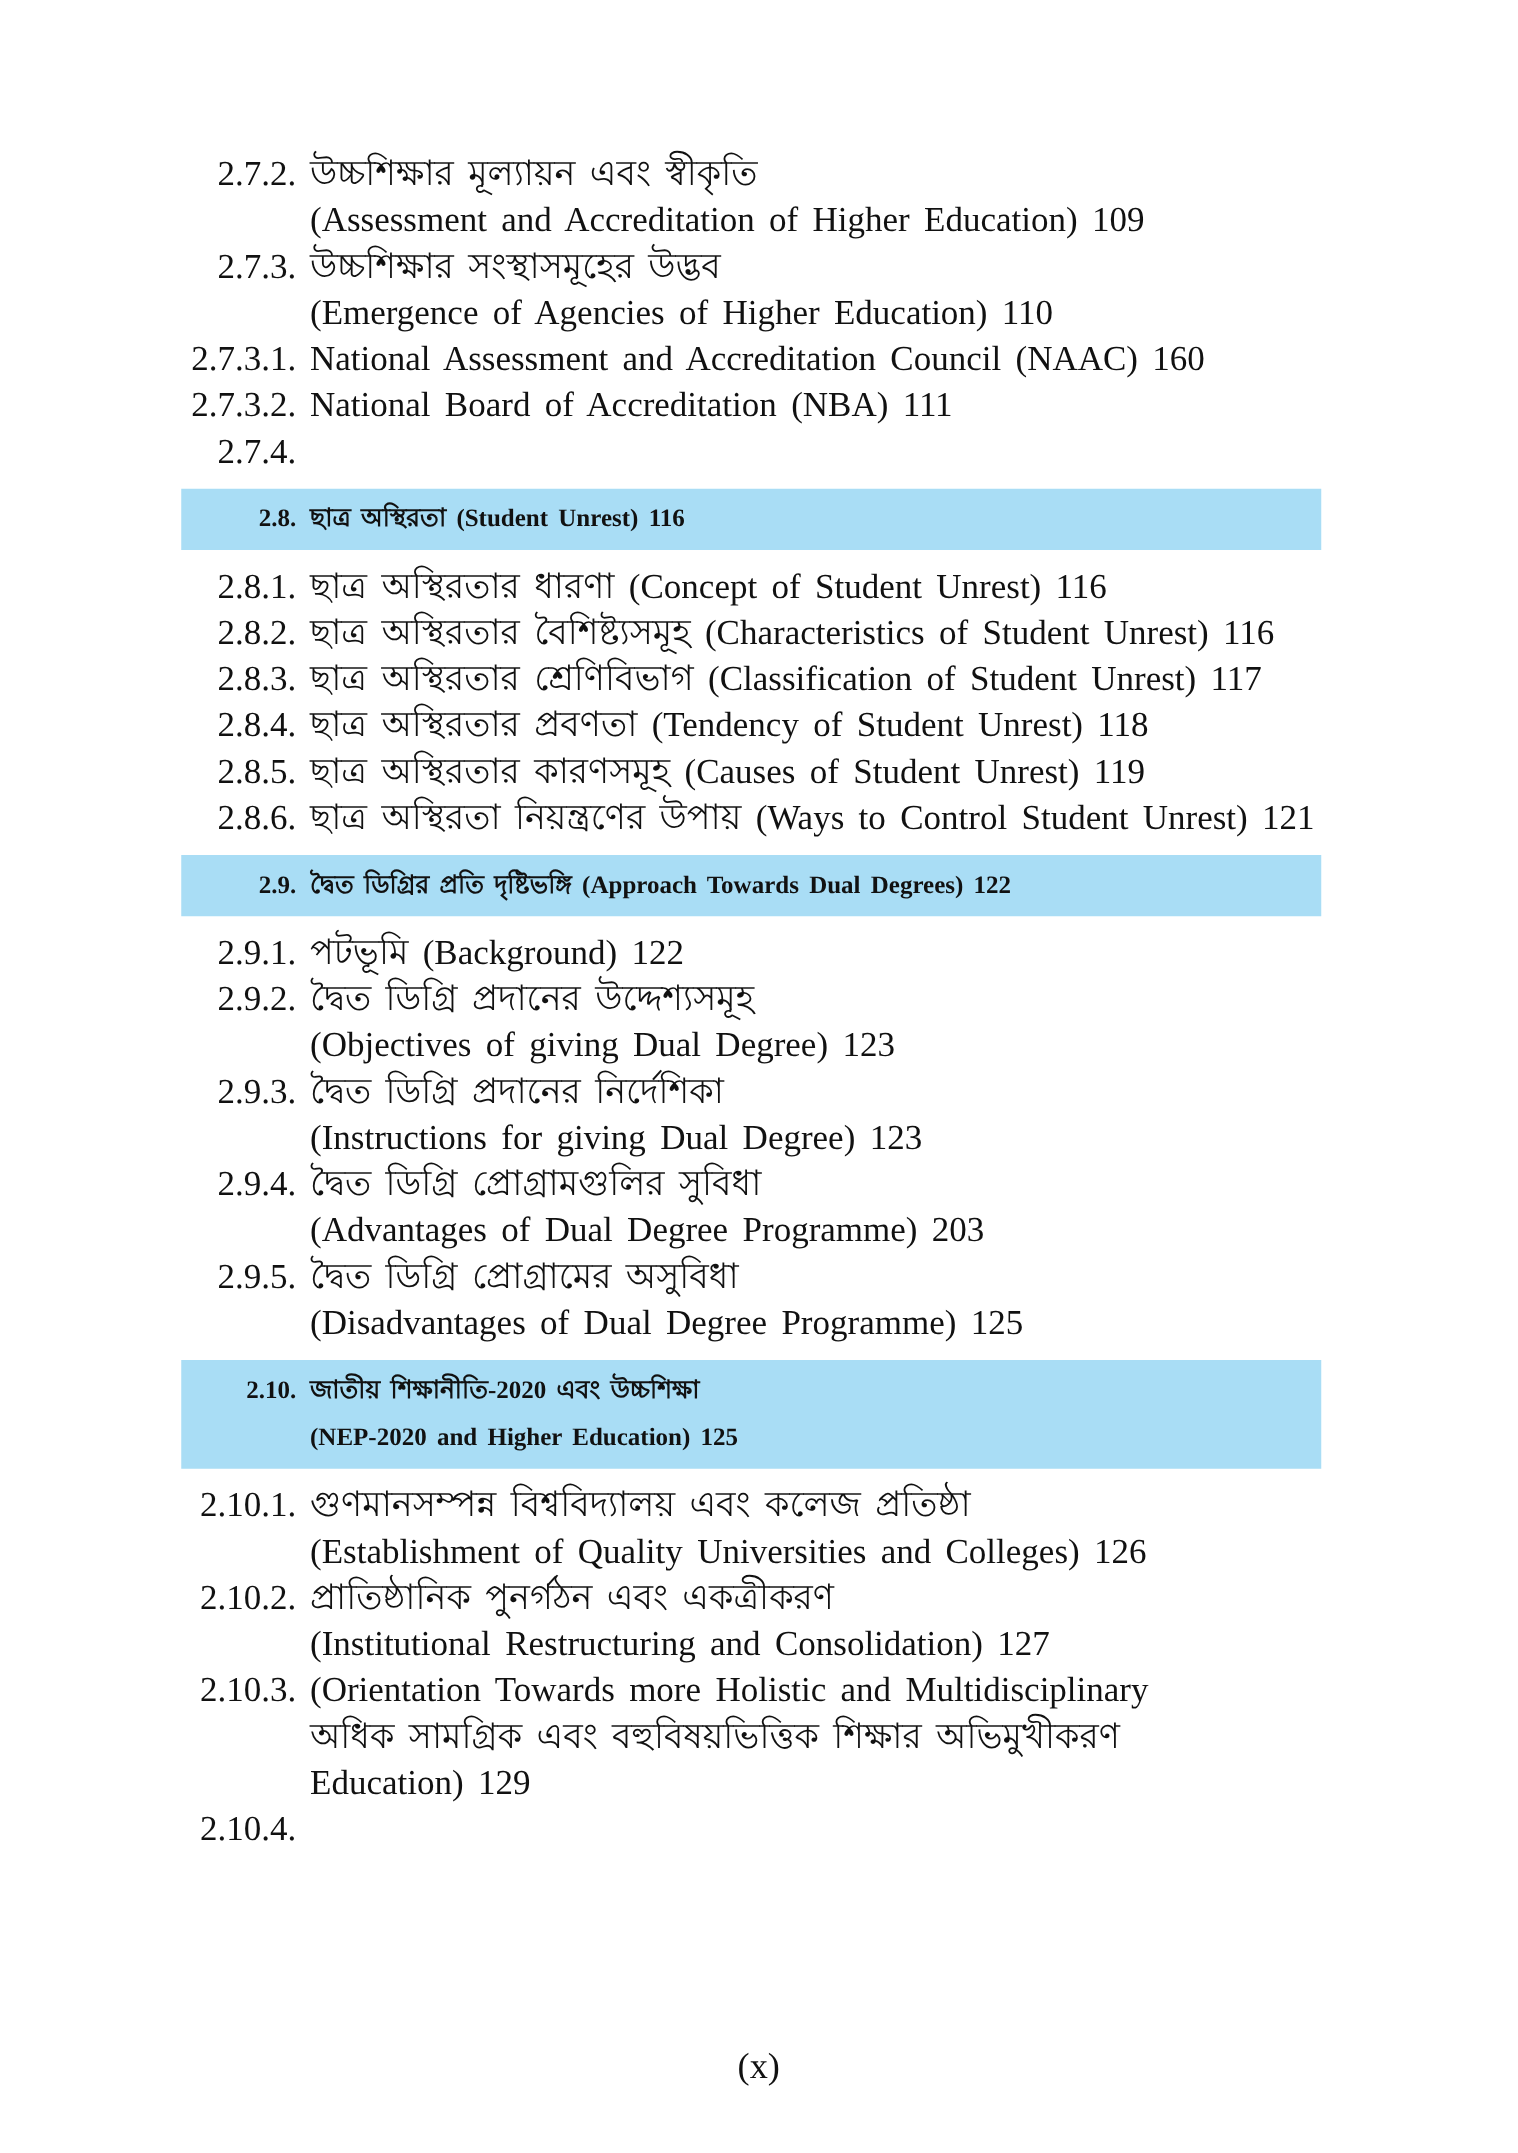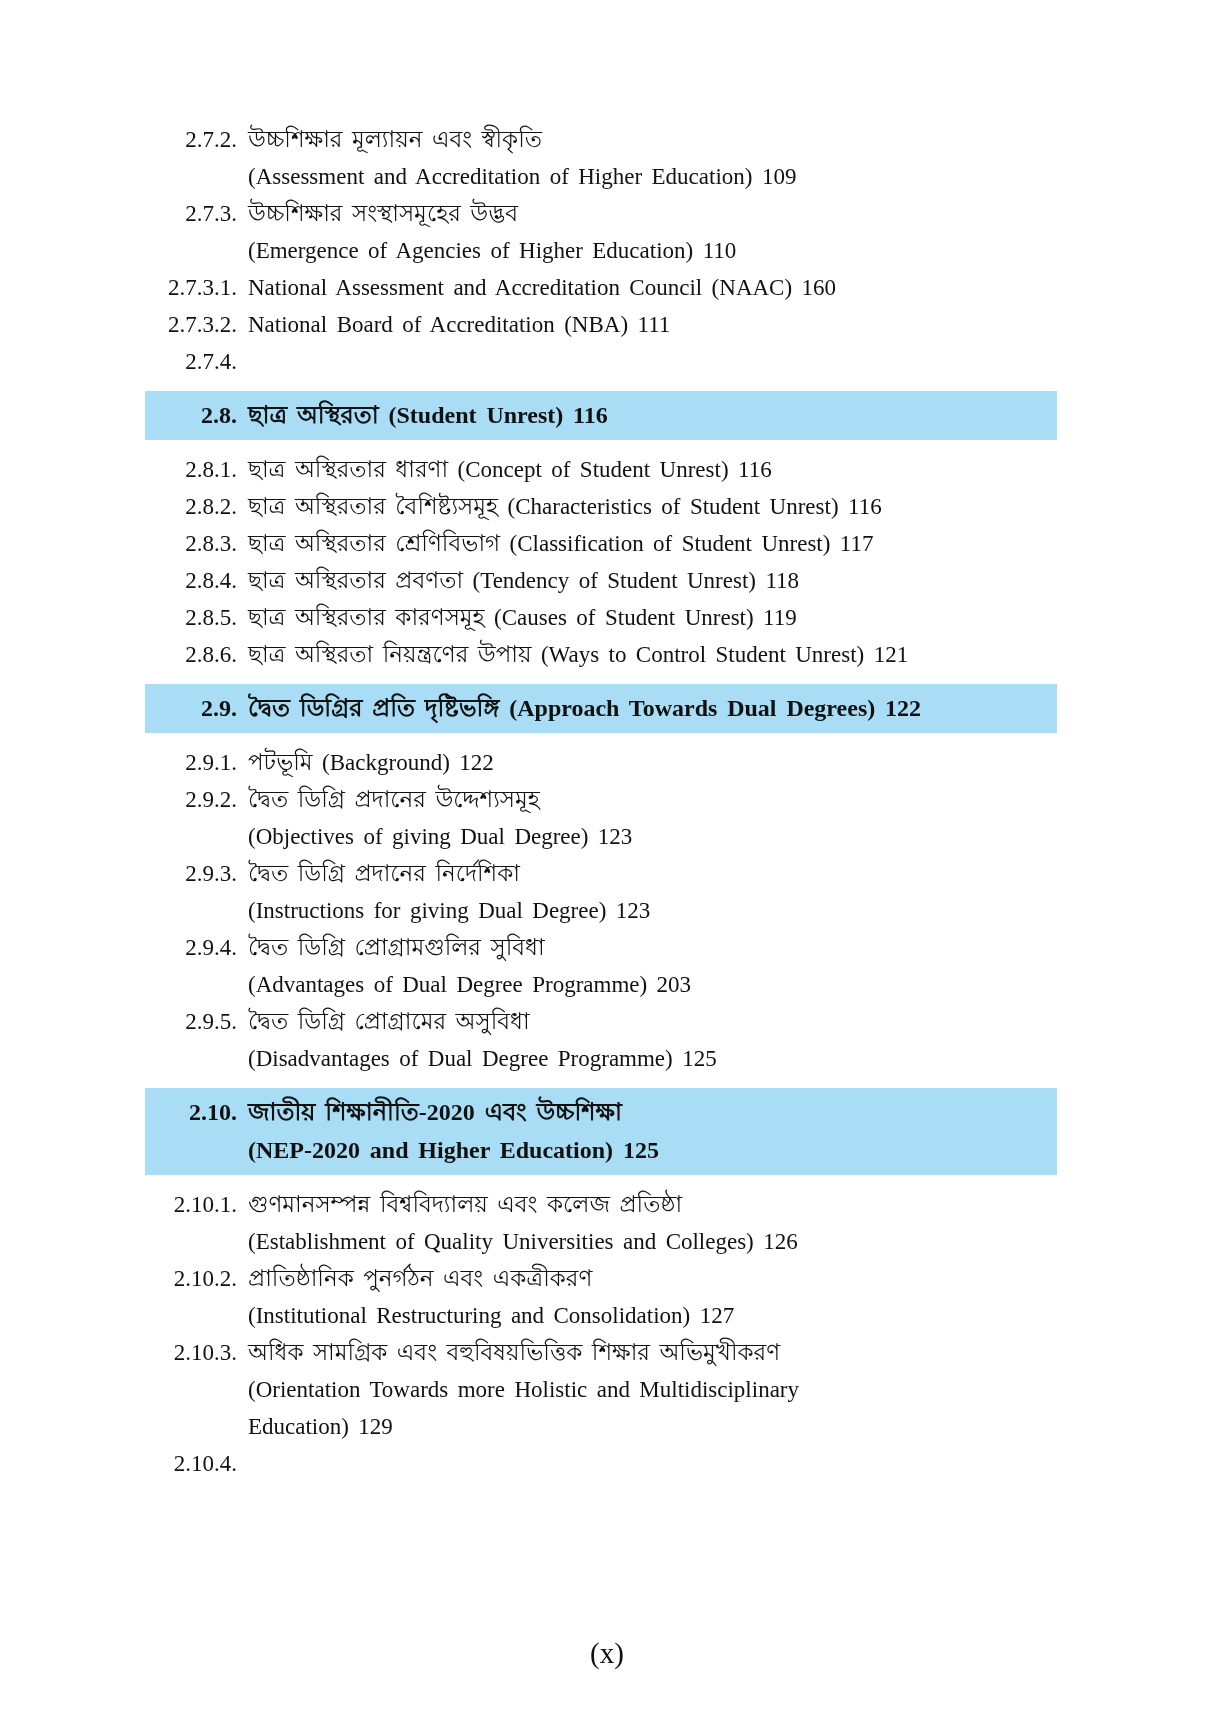--- a/index.html
+++ b/index.html
@@ -16,21 +16,21 @@
     font-family: "Liberation Serif", "DejaVu Serif", serif;
     overflow: hidden;
     box-sizing: border-box;
   }
   .toc {
     padding: 121px 120px 0 145px;
   }
   .entry {
     display: flex;
     align-items: flex-start;
-    font-size: 23px;
+    font-size: 28px;
     line-height: 37px;
     word-spacing: 0.16em;
   }
   .entry .num {
     flex: 0 0 92px;
     width: 92px;
     text-align: right;
     padding-right: 11px;
     white-space: nowrap;
   }
@@ -40,21 +40,21 @@
   .entry .line {
     display: block;
   }
   .entry.highlight {
     background: #a9ddf5;
     width: 912px;
     box-sizing: border-box;
     margin: 11px 0;
     padding: 5px 0 6px 0;
     font-weight: bold;
-    font-size: 24px;
+    font-size: 20px;
     line-height: 38px;
   }
   .footer {
     position: absolute;
     left: 0;
     bottom: 52px;
     width: 100%;
     text-align: center;
     font-size: 29px;
     line-height: 34px;
@@ -193,22 +193,22 @@
       <div class="entry">
         <span class="num">2.10.2.</span>
         <span class="text">
           <span class="line">প্রাতিষ্ঠানিক পুনর্গঠন এবং একত্রীকরণ</span>
           <span class="line">(Institutional Restructuring and Consolidation) 127</span>
         </span>
       </div>
       <div class="entry">
         <span class="num">2.10.3.</span>
         <span class="text">
+          <span class="line">(Orientation Towards more Holistic and Multidisciplinary</span>
           <span class="line">অধিক সামগ্রিক এবং বহুবিষয়ভিত্তিক শিক্ষার অভিমুখীকরণ</span>
-          <span class="line">(Orientation Towards more Holistic and Multidisciplinary</span>
           <span class="line">Education) 129</span>
         </span>
       </div>
       <div class="entry">
         <span class="num">2.10.4.</span>
       </div>
     </main>
   <div class="footer">
     <span>(x)</span>
   </div>

